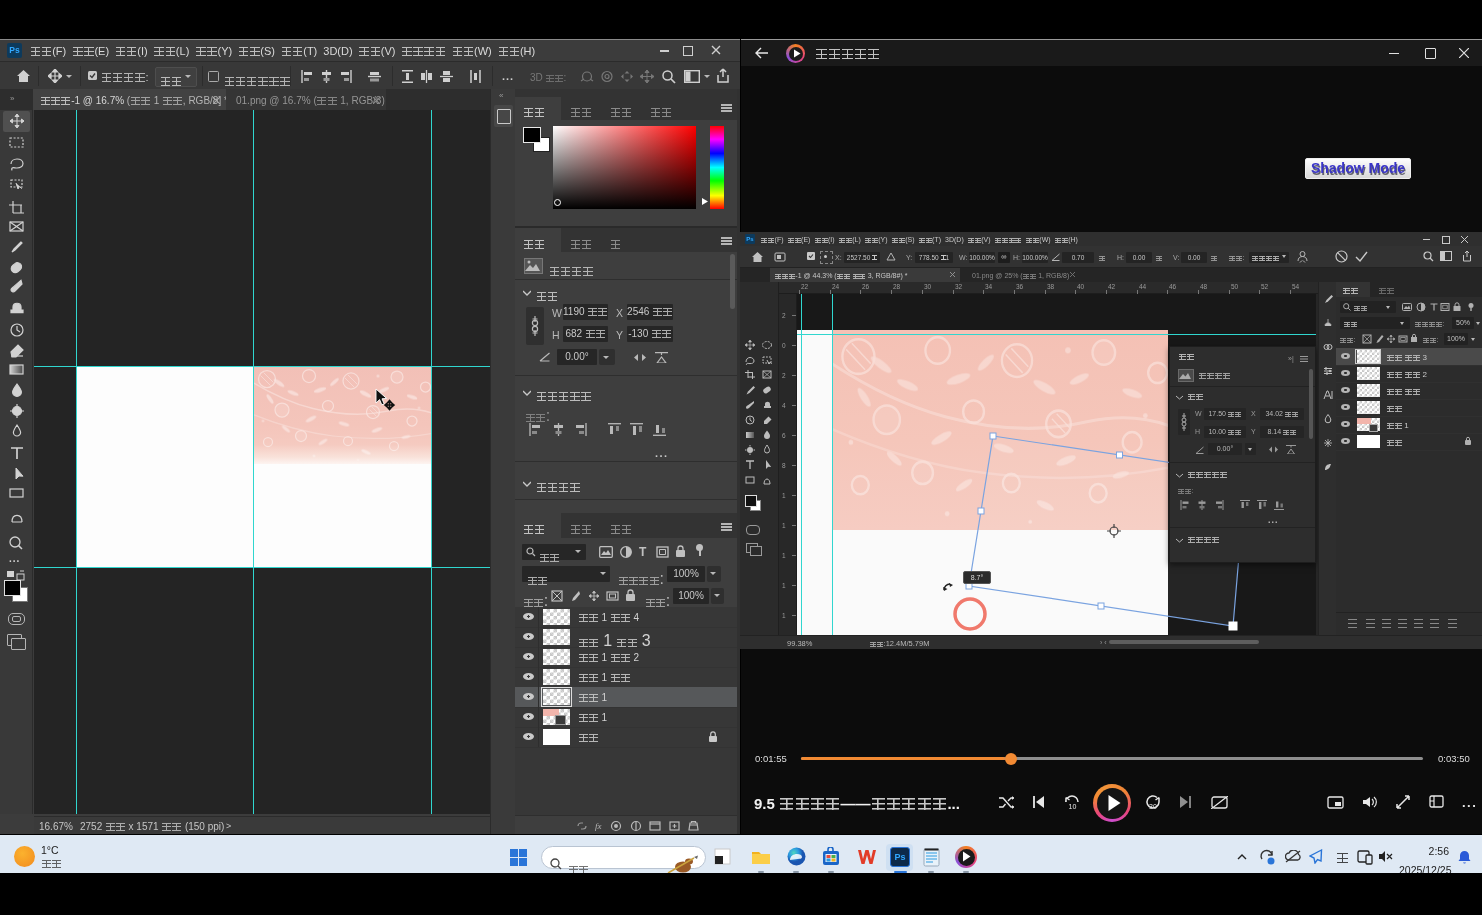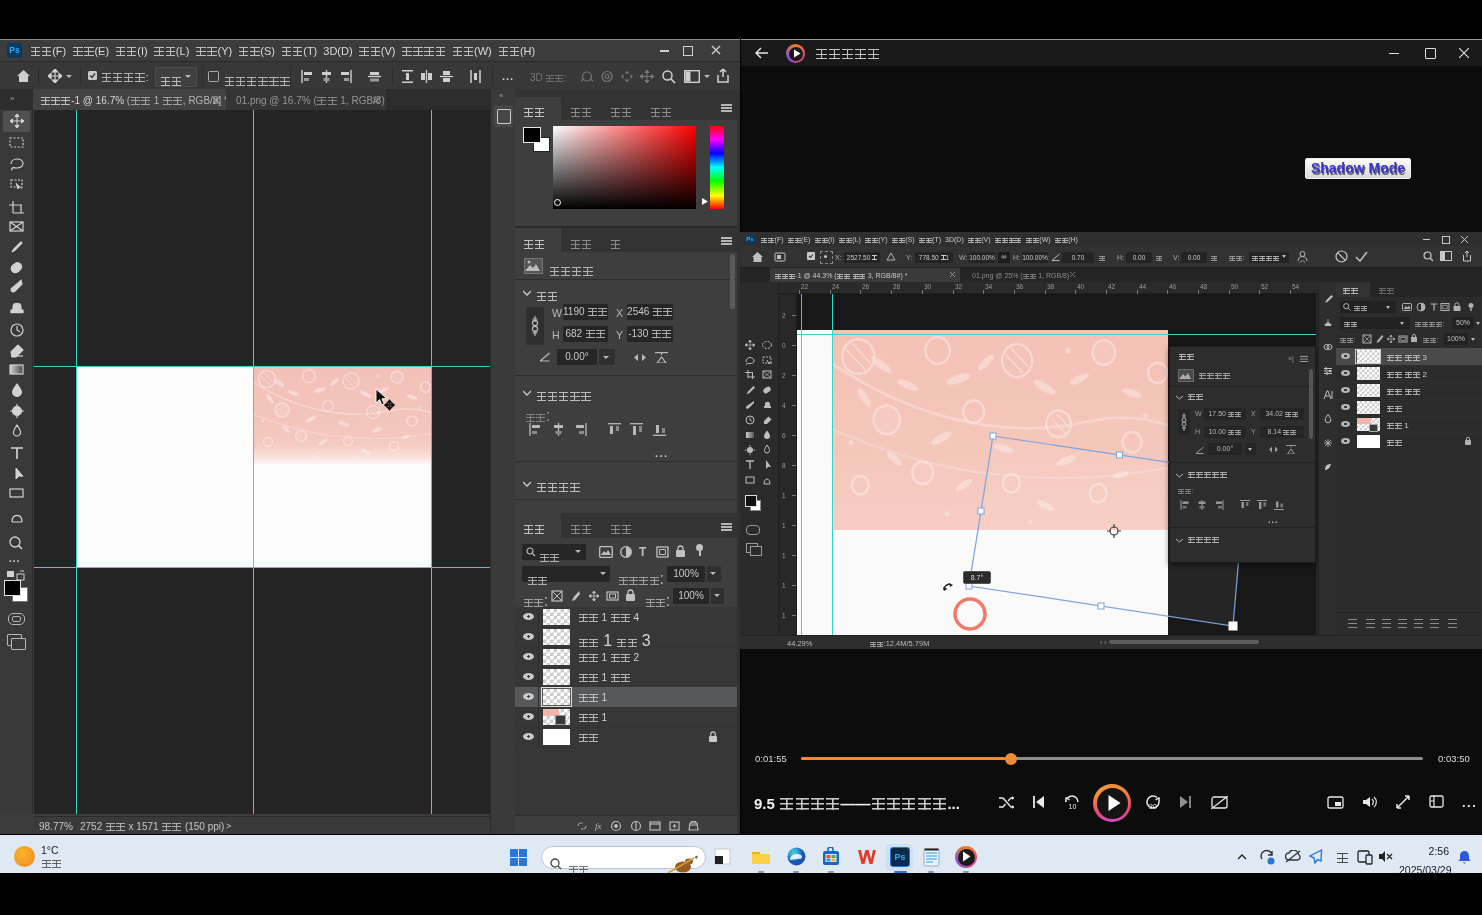--- a/index.html
+++ b/index.html
@@ -271,21 +271,21 @@
   <div class="a" style="left:0px;top:457px;width:456px;height:1.2px;background:#30d6cf"></div>
   <svg class="a" style="left:340px;top:278px" width="22" height="24">
         <path d="M2 1v14l3.6-3.4 2.2 5.2 2.4-1-2.2-5 4.6-.4z" fill="#111" stroke="#fff" stroke-width=".9"></path>
         <g stroke="#111" stroke-width="1.6">
           <path d="M15.5 12.5v9M11 17h9M15.5 12.5l-1.7 2h3.4zM15.5 21.5l-1.7-2h3.4zM11 17l2-1.7v3.4zM20 17l-2-1.7v3.4z"></path>
         </g>
       </svg>
  </div>
 
  <div class="a" style="left:34px;top:777px;width:456px;height:18px;background:#3a3a3a;border-top:1px solid #2b2b2b;box-sizing:border-box">
-  <div class="a" style="left:5px;top:4px;font-size:10px;color:#c6c6c6">98.77%</div>
+  <div class="a" style="left:5px;top:4px;font-size:10px;color:#c6c6c6">16.67%</div>
   <div class="a z s10" style="left:46px;top:4px;font-size:10px;color:#c6c6c6">2752 <i></i><i></i> x 1571 <i></i><i></i> (150 ppi)</div>
   <div class="a" style="left:192px;top:4px;font-size:9px;color:#c6c6c6">&gt;</div>
  </div>
 
  <div class="a" style="left:490px;top:50px;width:25px;height:745px;background:#3a3a3a;border-left:1px solid #2b2b2b;box-sizing:border-box">
   <div class="a" style="left:8px;top:2px;color:#9a9a9a;font-size:8px">«</div>
   <div class="a" style="left:3px;top:16px;width:19px;height:22px;background:#474747;border-radius:2px"></div>
   <div class="a" style="left:6px;top:20px;width:12px;height:13px;border:1.3px solid #c9c9c9;border-radius:1px"></div>
  </div>
 
@@ -1097,21 +1097,21 @@
       <div class="a" style="left:0px;top:330px;width:146px;height:1px;background:#222"></div>
       <div class="a" style="left:12px;top:337px;width:9px;height:9px;background:linear-gradient(#a9a9a9,#a9a9a9) 0 0/100% 1.1px no-repeat,linear-gradient(#a9a9a9,#a9a9a9) 0 100%/100% 1.1px no-repeat,linear-gradient(#a9a9a9,#a9a9a9) 0 50%/100% 1.1px no-repeat;opacity:.75"></div>
       <div class="a" style="left:30px;top:337px;width:9px;height:9px;background:linear-gradient(#a9a9a9,#a9a9a9) 0 0/100% 1.1px no-repeat,linear-gradient(#a9a9a9,#a9a9a9) 0 100%/100% 1.1px no-repeat,linear-gradient(#a9a9a9,#a9a9a9) 0 50%/100% 1.1px no-repeat;opacity:.75"></div>
       <div class="a" style="left:46px;top:337px;width:9px;height:9px;background:linear-gradient(#a9a9a9,#a9a9a9) 0 0/100% 1.1px no-repeat,linear-gradient(#a9a9a9,#a9a9a9) 0 100%/100% 1.1px no-repeat,linear-gradient(#a9a9a9,#a9a9a9) 0 50%/100% 1.1px no-repeat;opacity:.75"></div>
       <div class="a" style="left:62px;top:337px;width:9px;height:9px;background:linear-gradient(#a9a9a9,#a9a9a9) 0 0/100% 1.1px no-repeat,linear-gradient(#a9a9a9,#a9a9a9) 0 100%/100% 1.1px no-repeat,linear-gradient(#a9a9a9,#a9a9a9) 0 50%/100% 1.1px no-repeat;opacity:.75"></div>
       <div class="a" style="left:78px;top:337px;width:9px;height:9px;background:linear-gradient(#a9a9a9,#a9a9a9) 0 0/100% 1.1px no-repeat,linear-gradient(#a9a9a9,#a9a9a9) 0 100%/100% 1.1px no-repeat,linear-gradient(#a9a9a9,#a9a9a9) 0 50%/100% 1.1px no-repeat;opacity:.75"></div>
       <div class="a" style="left:94px;top:337px;width:9px;height:9px;background:linear-gradient(#a9a9a9,#a9a9a9) 0 0/100% 1.1px no-repeat,linear-gradient(#a9a9a9,#a9a9a9) 0 100%/100% 1.1px no-repeat,linear-gradient(#a9a9a9,#a9a9a9) 0 50%/100% 1.1px no-repeat;opacity:.75"></div>
       <div class="a" style="left:112px;top:337px;width:9px;height:9px;background:linear-gradient(#a9a9a9,#a9a9a9) 0 0/100% 1.1px no-repeat,linear-gradient(#a9a9a9,#a9a9a9) 0 100%/100% 1.1px no-repeat,linear-gradient(#a9a9a9,#a9a9a9) 0 50%/100% 1.1px no-repeat;opacity:.75"></div>
     </div>
     <div class="a" style="left:0px;top:403px;width:742px;height:14px;background:#2e2e2e;border-top:1px solid #222;box-sizing:border-box">
-      <div class="a" style="left:47px;top:3px;font-size:7.5px;color:#b9b9b9">44.29%</div>
+      <div class="a" style="left:47px;top:3px;font-size:7.5px;color:#b9b9b9">99.38%</div>
       <div class="a z s7" style="left:130px;top:3px;font-size:7.5px;color:#b9b9b9"><i></i><i></i>:12.4M/5.79M</div>
       <div class="a" style="left:360px;top:3px;font-size:7px;color:#999">› ‹</div>
       <div class="a" style="left:369px;top:4px;width:150px;height:4px;background:#5e5e5e;border-radius:2px"></div>
     </div>
 </div>
 
 <div class="a" style="left:0px;top:835px;width:1482px;height:38px;background:#dfe9f4">
  <div class="a" style="left:14px;top:11px;width:21px;height:21px;border-radius:50%;background:radial-gradient(circle at 40% 35%,#fbb22e,#f28a1e)"></div>
  <div class="a" style="left:41px;top:9px;font-size:10.5px;color:#1b1b1b">1°C</div>
  <div class="a z s10" style="left:41px;top:23px;font-size:10px;color:#444"><i></i><i></i></div>
@@ -1203,20 +1203,20 @@
  <svg class="a" style="left:1357px;top:14px" width="16" height="16">
       <rect x="1" y="2" width="11" height="11" rx="1.5" fill="none" stroke="#222" stroke-width="1.3"></rect>
       <rect x="9" y="6" width="6" height="9" rx="1" fill="#dfe9f4" stroke="#222" stroke-width="1.3"></rect>
     </svg>
  <svg class="a" style="left:1378px;top:15px" width="15" height="13">
       <path d="M1 4v5h3l3 3V1L4 4z" fill="#222"></path>
       <path d="M9 4l5 5M14 4L9 9" stroke="#222" stroke-width="1.2"></path>
     </svg>
  <div class="a" style="left:1399px;top:10px;width:50px;font-size:10.5px;color:#1b1b1b;text-align:right">
       <span style="display:block">2:56</span>
-      <span style="display:block;margin-top:7px">2025/03/29</span>
+      <span style="display:block;margin-top:7px">2025/12/25</span>
     </div>
  <svg class="a" style="left:1458px;top:15px" width="13" height="15">
       <path d="M6.5 1a4.5 4.5 0 014.5 4.5V9l1.5 2H.5L2 9V5.5A4.5 4.5 0 016.5 1z" fill="#2a5ad8"></path>
       <path d="M5 12.5a1.6 1.6 0 003 0" fill="#2a5ad8"></path>
     </svg>
 </div>
 <div class="a" style="left:0px;top:873px;width:1482px;height:42px;background:#000"></div>
 
 </body></html>

